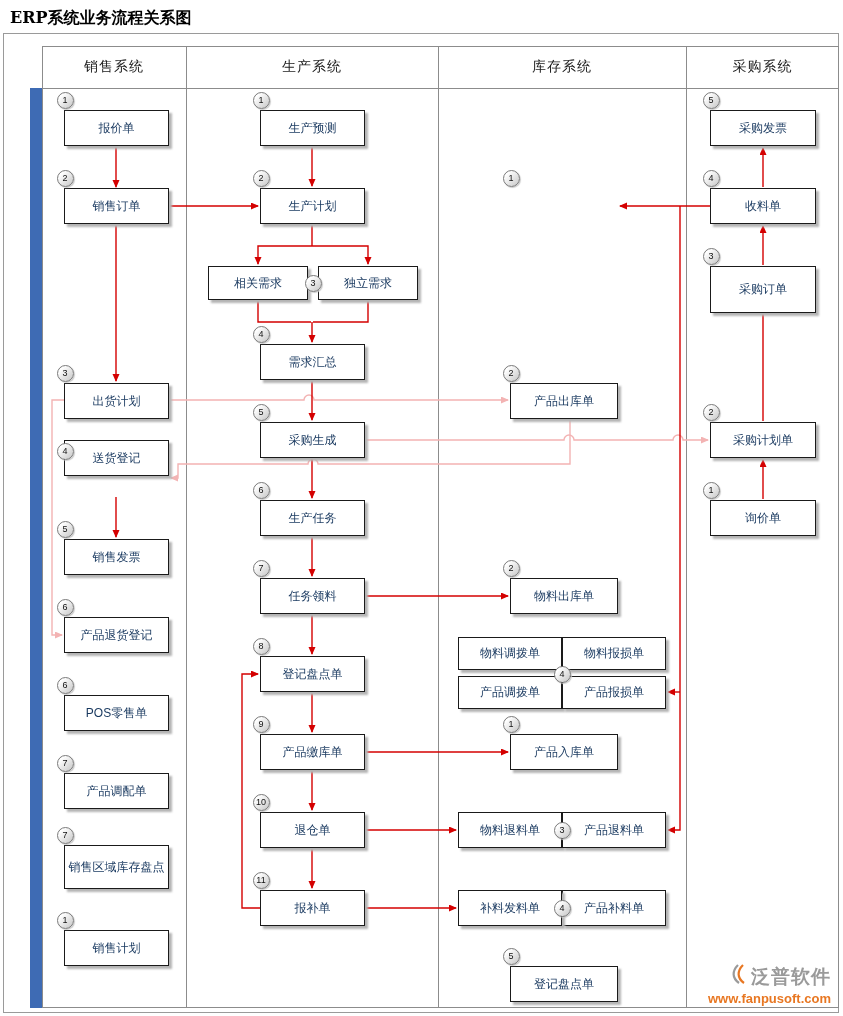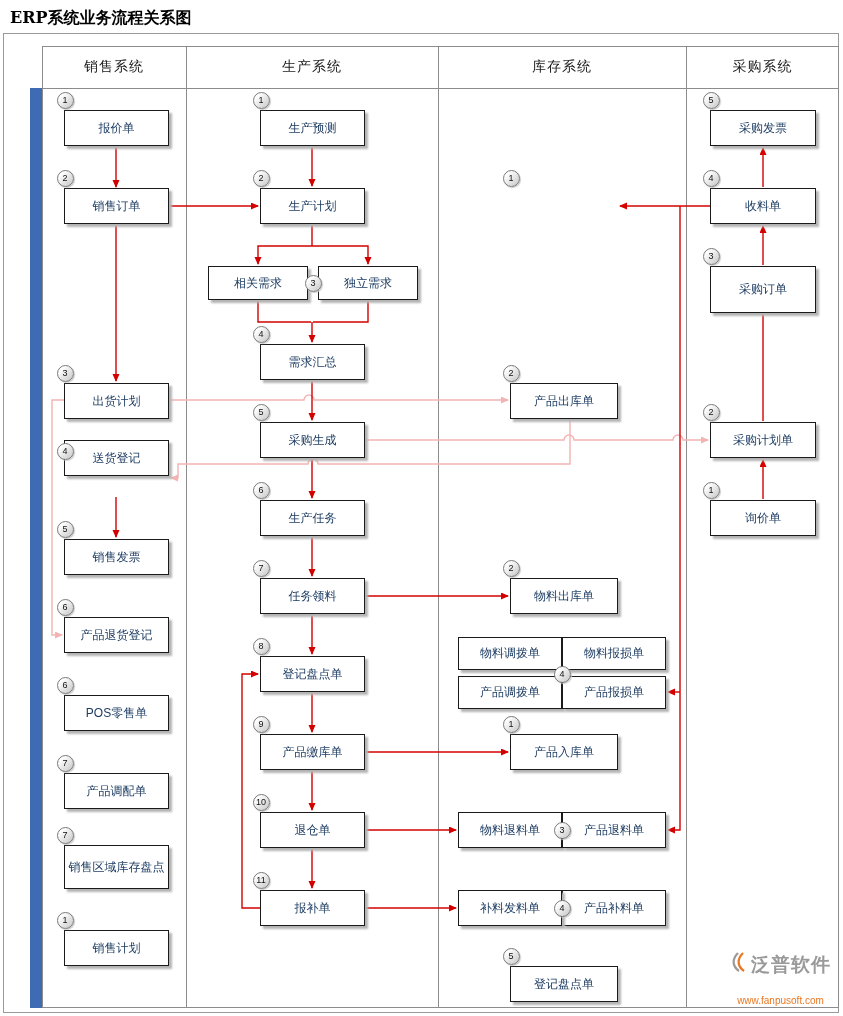--- a/index.html
+++ b/index.html
@@ -30,21 +30,21 @@
         box-shadow:3px 3px 2px #b4b4b4;display:flex;align-items:center;justify-content:center;
         text-align:center;color:var(--nodetext,#17375e);font-size:12px;line-height:1.2;z-index:2;}
   .node-label{padding:0 3px;}
   .num-circle{position:absolute;width:17px;height:17px;border:1px solid #7a7a7a;border-radius:50%;
         background:linear-gradient(135deg,#ffffff 20%,#c6c6c6 100%);color:#111;font-size:9px;
         display:flex;align-items:center;justify-content:center;z-index:3;box-shadow:1px 1px 1px #c9c9c9;box-sizing:border-box;}
   .watermark{position:absolute;right:12px;bottom:10px;z-index:4;text-align:center;}
   .wm-row{display:flex;align-items:center;gap:3px;justify-content:flex-end;}
   .wm-brand{font-family:"DejaVu Serif","Liberation Serif",serif;font-weight:bold;font-size:19px;
         color:var(--brandgray,#9a9a9a);letter-spacing:1px;text-align:center;}
-  .wm-url{font-size:10px;color:var(--brandorange,#e87722);margin-top:17px;}
+  .wm-url{font-size:13px;color:var(--brandorange,#e87722);margin-top:1px;font-weight:bold;}
   .wm-g{stroke:var(--brandgray,#9a9a9a);}
   .wm-o{stroke:var(--brandorange,#e87722);}
 </style>
 </head>
 <body>
 
 <div class="page">
 
   <div class="outer-border"></div>
 

